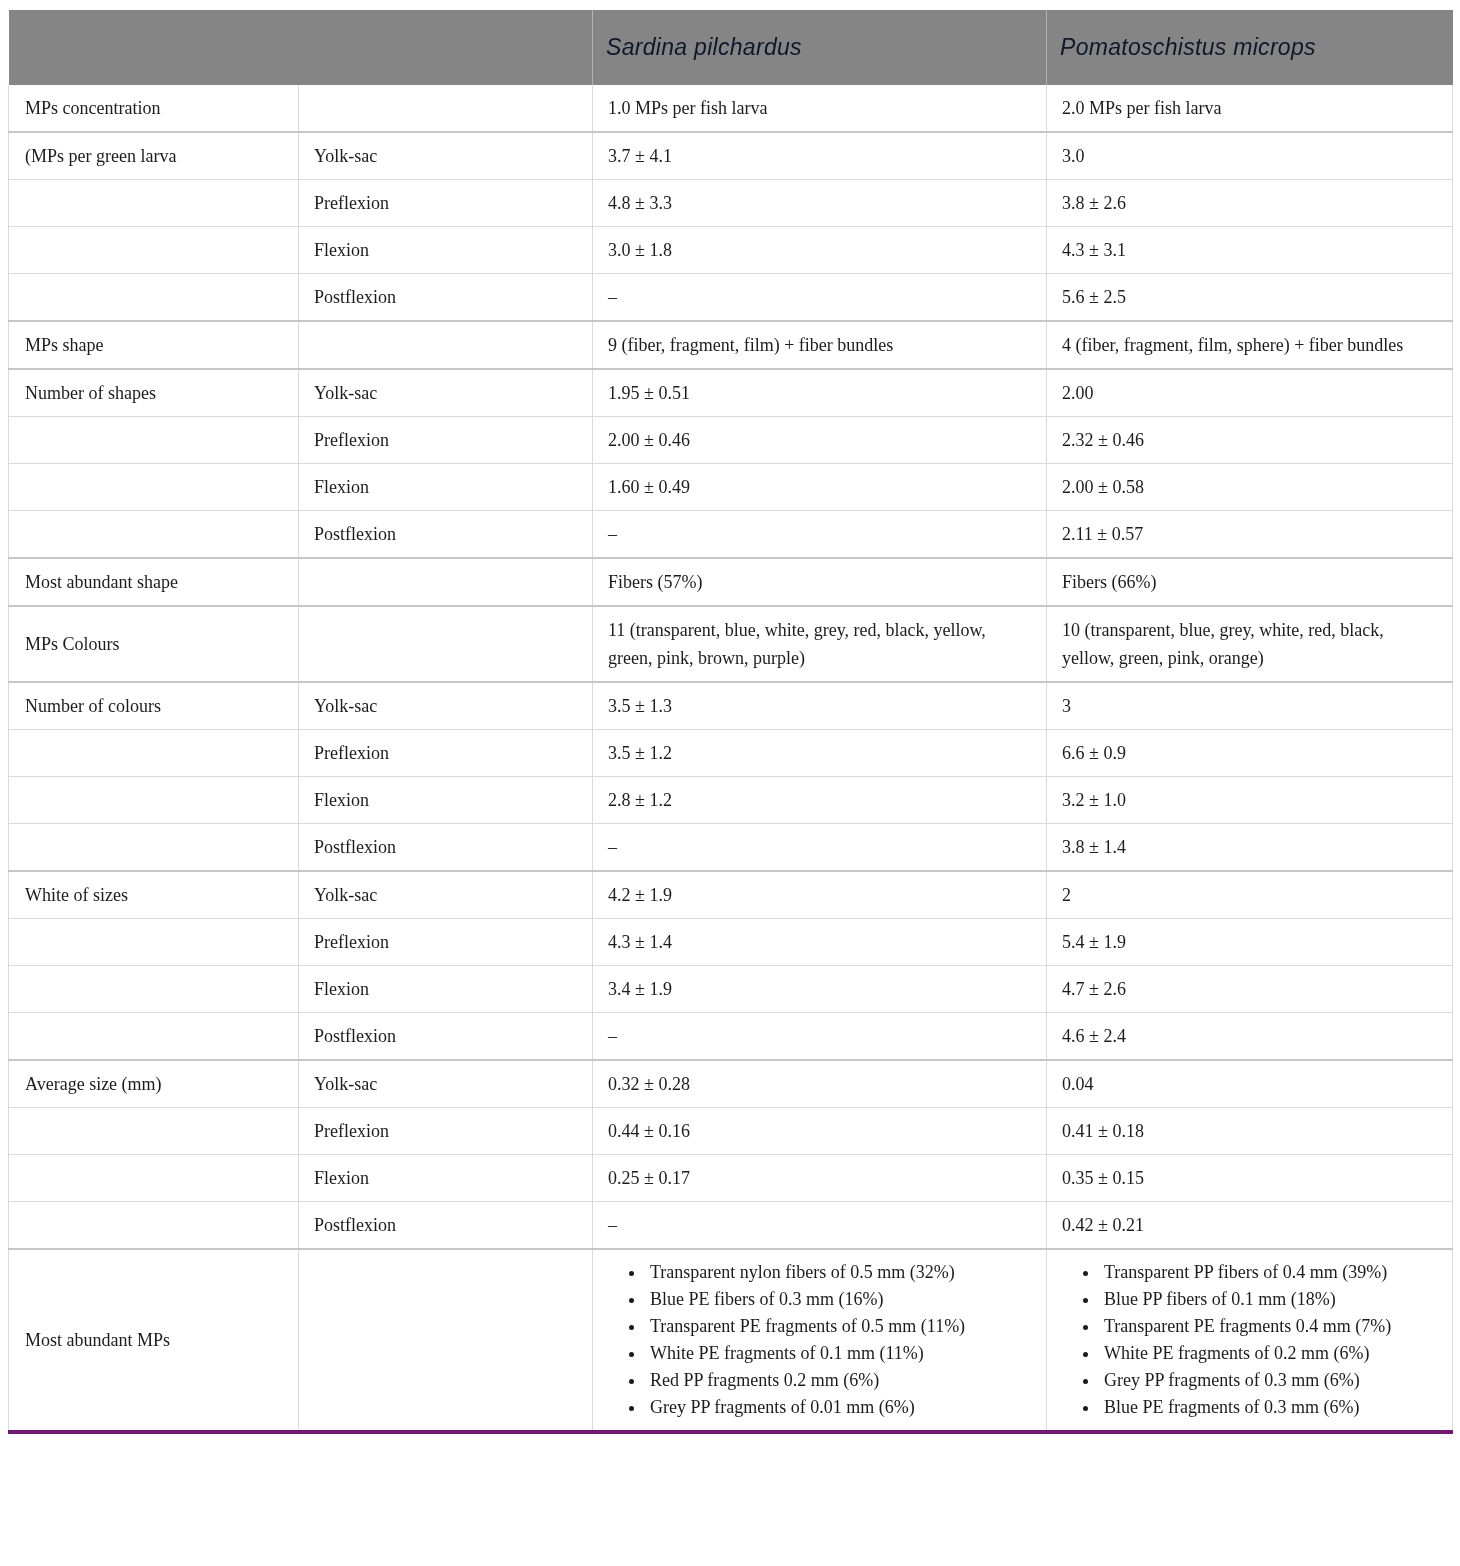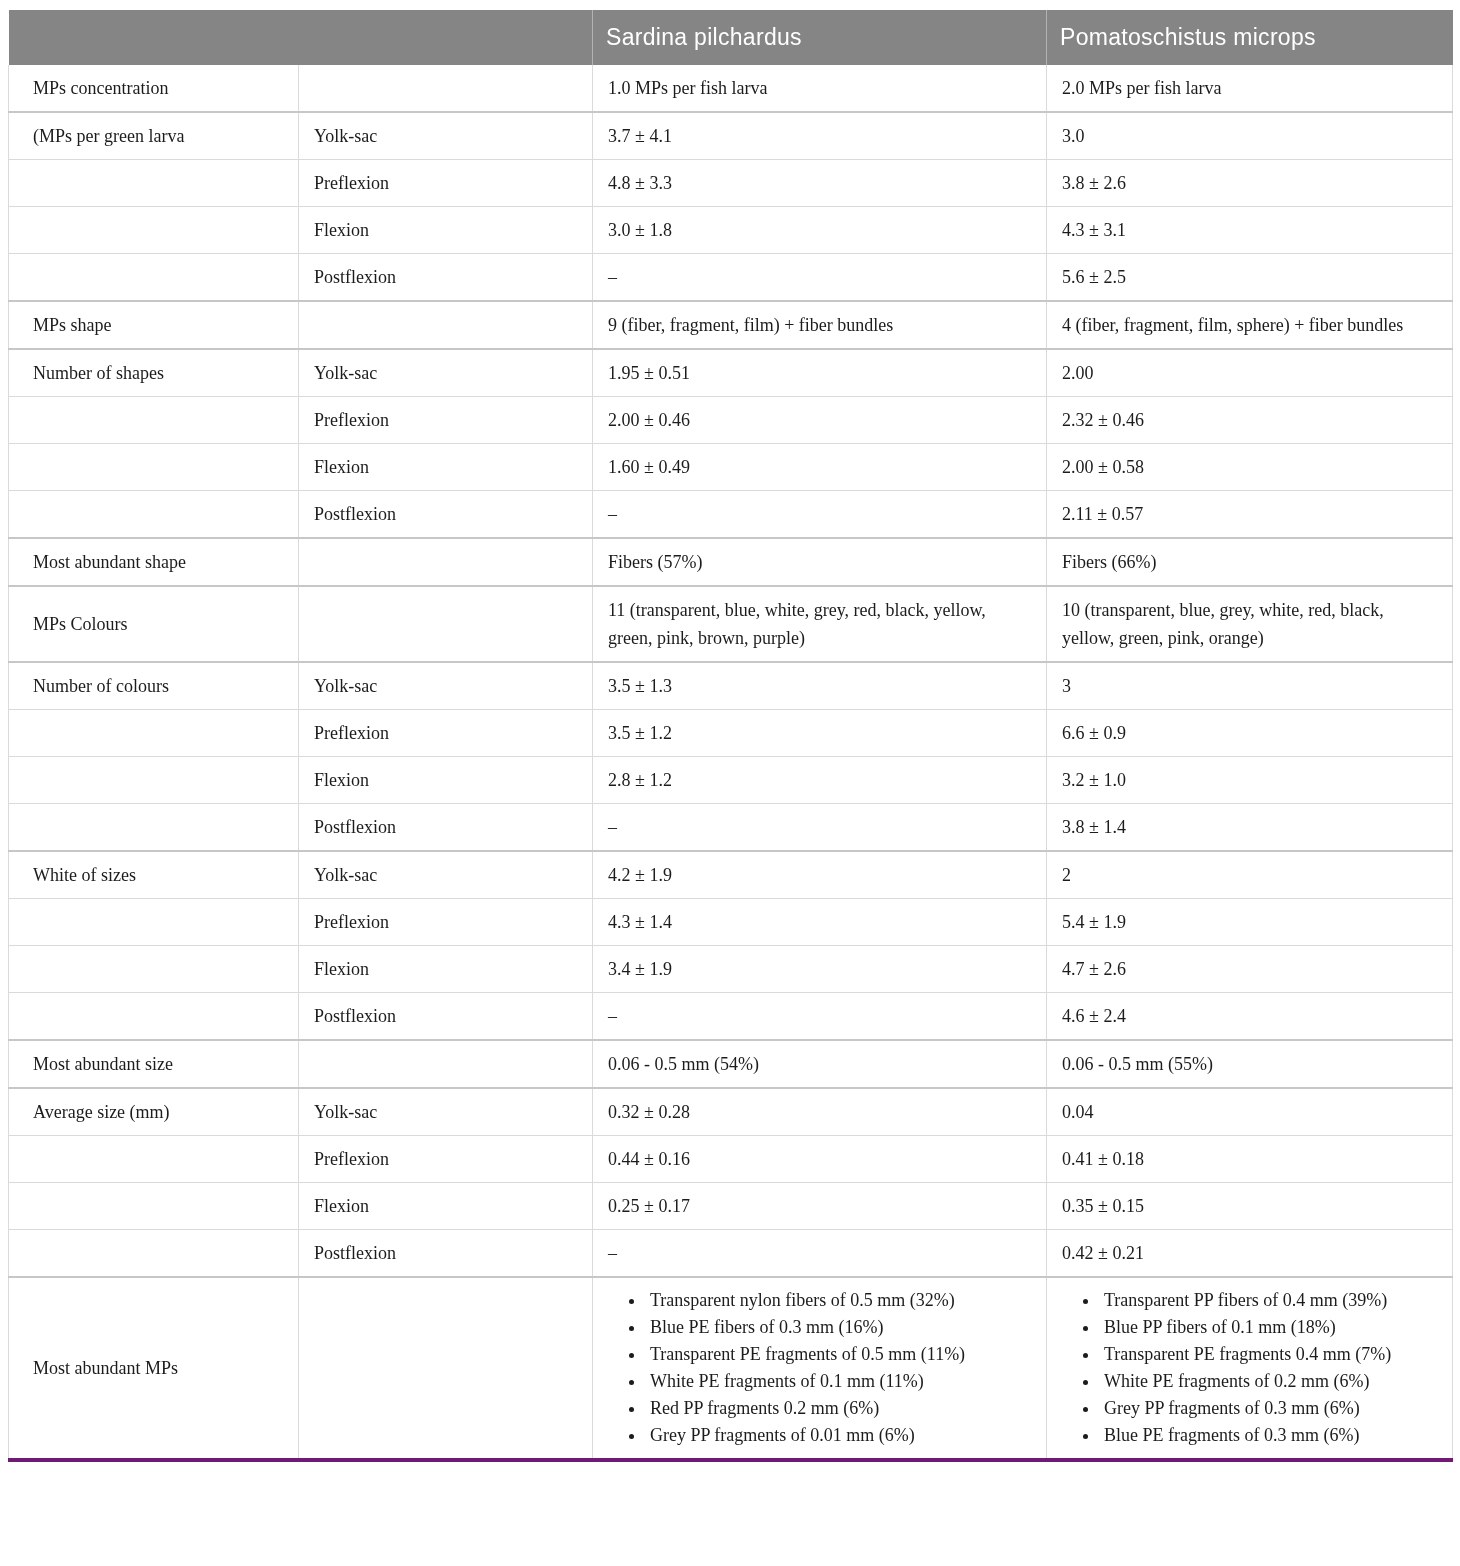--- a/index.html
+++ b/index.html
@@ -18,26 +18,27 @@
     font-family: "Liberation Serif", serif;
   }
   col.c1 { width: 290px; }
   col.c2 { width: 294px; }
   col.c3 { width: 454px; }
   col.c4 { width: 406px; }
 
   thead th {
     background: #858585;
     height: 47px;
-    color: #ffffff;
+    color: #0f172a;
     font-family: "Liberation Sans", sans-serif;
+    font-style: italic;
     font-weight: 500;
     font-size: 23px;
     text-align: left;
-    padding: 4px 13px;
+    padding: 14px 13px;
     vertical-align: middle;
     letter-spacing: 0.3px;
   }
   thead th.sep {
     border-left: 1px solid #b2b2b2;
   }
 
   tbody td {
     border: 1px solid #dadada;
     padding: 9px 15px;
@@ -51,21 +52,21 @@
   tbody tr.group-start td {
     border-top: 2px solid #c7c7c7;
   }
   tbody tr:first-child td {
     border-top: none;
   }
   tbody tr:last-child td {
     border-bottom: 4px solid #701a75;
     margin-left: 36px;
   }
-  td.label-cell { padding-left: 24px; }
+  td.label-cell { padding-left: 16px; }
 
   td ul {
     margin: 0;
     padding: 0 0 0 38px;
     list-style: disc outside;
   }
   td li {
     line-height: 27px;
     padding-left: 4px;
   }
@@ -202,26 +203,20 @@
           <td class="label-cell"></td>
           <td>Flexion</td>
           <td>3.4 ± 1.9</td>
           <td>4.7 ± 2.6</td>
         </tr>
         <tr>
           <td class="label-cell"></td>
           <td>Postflexion</td>
           <td>–</td>
           <td>4.6 ± 2.4</td>
-        </tr>
-        <tr class="group-start">
-          <td class="label-cell">Most abundant size</td>
-          <td></td>
-          <td>0.06 - 0.5 mm (54%)</td>
-          <td>0.06 - 0.5 mm (55%)</td>
         </tr>
         <tr class="group-start">
           <td class="label-cell">Average size (mm)</td>
           <td>Yolk-sac</td>
           <td>0.32 ± 0.28</td>
           <td>0.04</td>
         </tr>
         <tr>
           <td class="label-cell"></td>
           <td>Preflexion</td>

